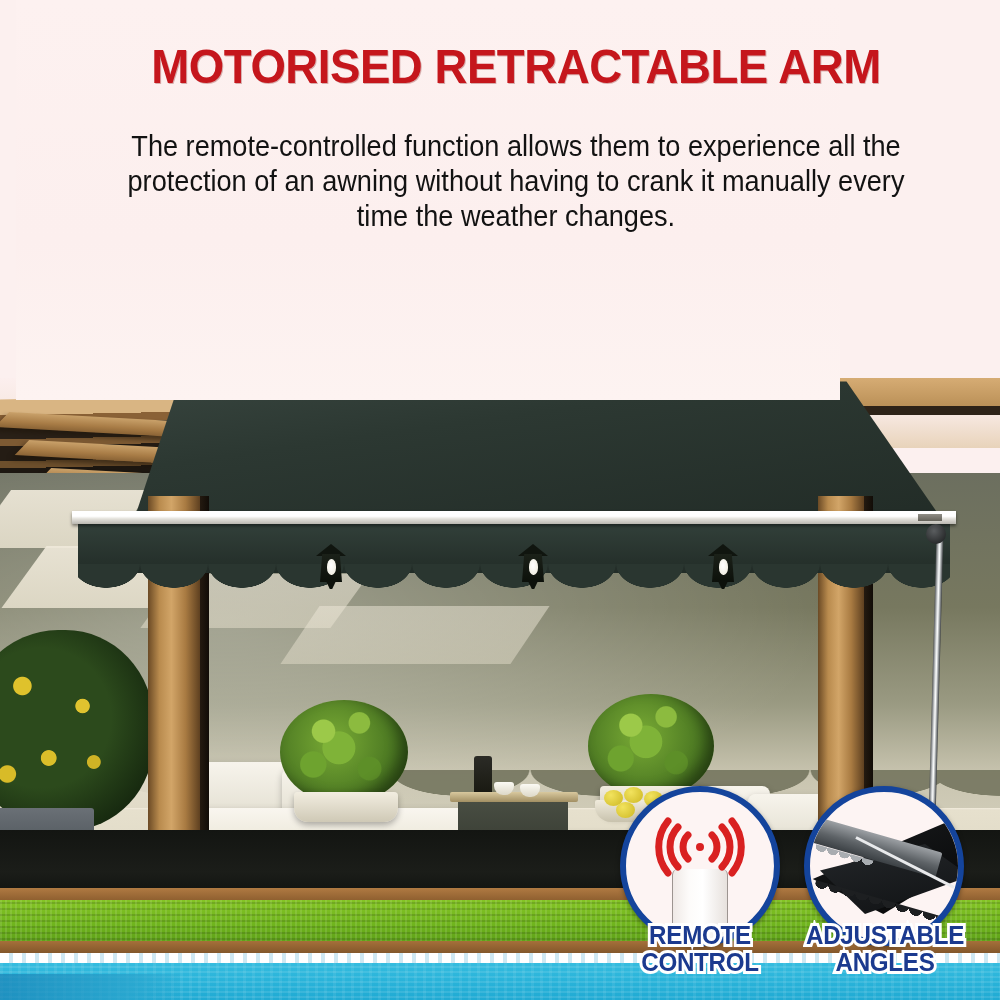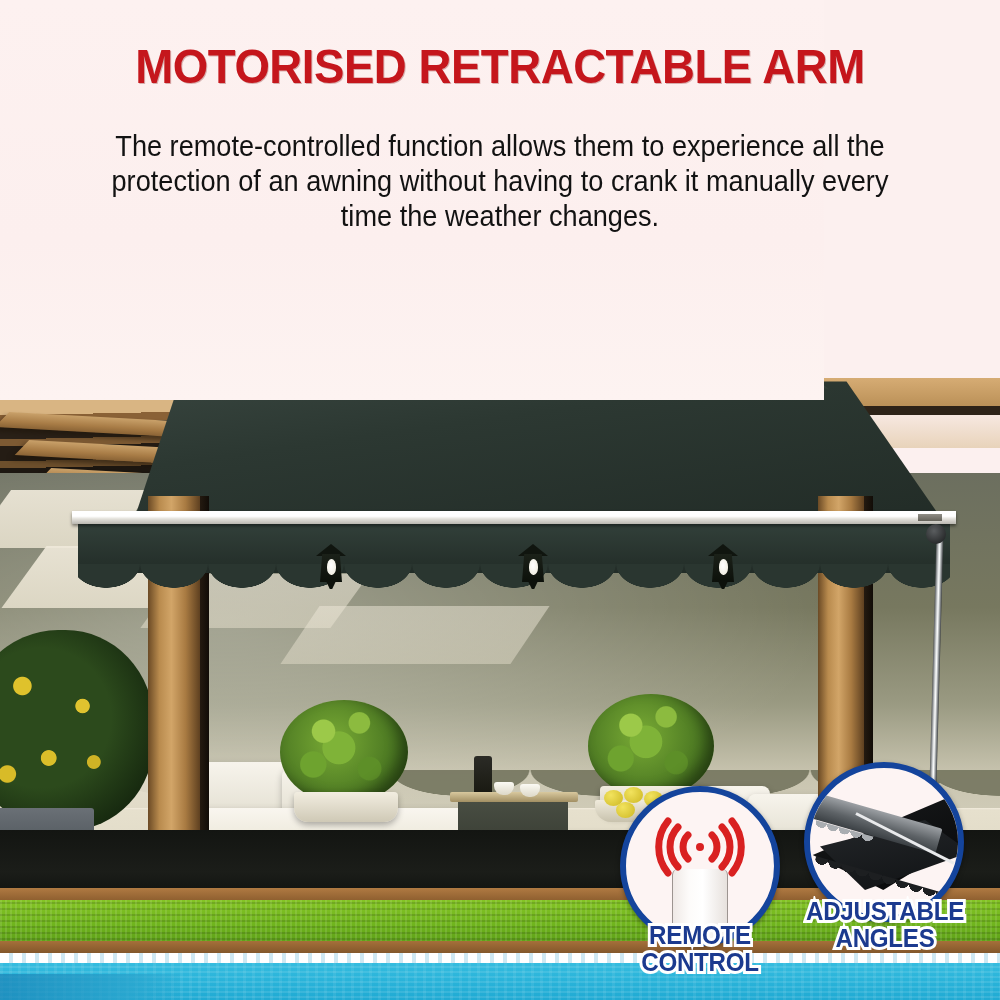--- a/index.html
+++ b/index.html
@@ -5,21 +5,21 @@
   * { margin:0; padding:0; box-sizing:border-box; }
   html,body { width:1000px; height:1000px; overflow:hidden; }
   body {
     font-family:"Liberation Sans", sans-serif;
     background:#fcf0ef;
     position:relative;
   }
 
   
   #header {
-    position:absolute; left:0; top:0; width:824px; height:400px;
+    position:absolute; left:16px; top:0; width:824px; height:400px;
     background:linear-gradient(180deg,#fdf1f0 0%,#fcefee 60%,#fdf3f1 100%);
     z-index:5;
   }
   #title {
     position:absolute; left:0; top:38px; width:1000px;
     text-align:center;
     font-size:49px;
     font-weight:bold;
     letter-spacing:-0.5px;
     color:#c5161c;
@@ -572,21 +572,21 @@
         <path d="M77 60 A29 29 0 0 0 77 20"></path>
         <path d="M23 66 A41 41 0 0 1 23 14"></path>
         <path d="M87 66 A41 41 0 0 0 87 14"></path>
       </g>
     </svg>
   </div>
   <div class="badge-label" style="top:136px;">REMOTE
 CONTROL</div>
 </div>
 
-<div class="badge" style="left:790px; top:762px; width:190px; height:210px;">
+<div class="badge" style="left:790px; top:786px; width:190px; height:210px;">
   <div class="badge-circle" style="left:14px; top:0; width:160px; height:160px;">
     <div class="ang-sheet"></div>
     <div class="ang-sheet2"></div>
     <div class="ang-top"></div>
     <div class="ang-grey-scallop"></div>
     <div class="ang-hl"></div>
     <div class="ang-scallop"></div>
   </div>
   <div class="badge-label" style="top:136px;">ADJUSTABLE
 ANGLES</div>

